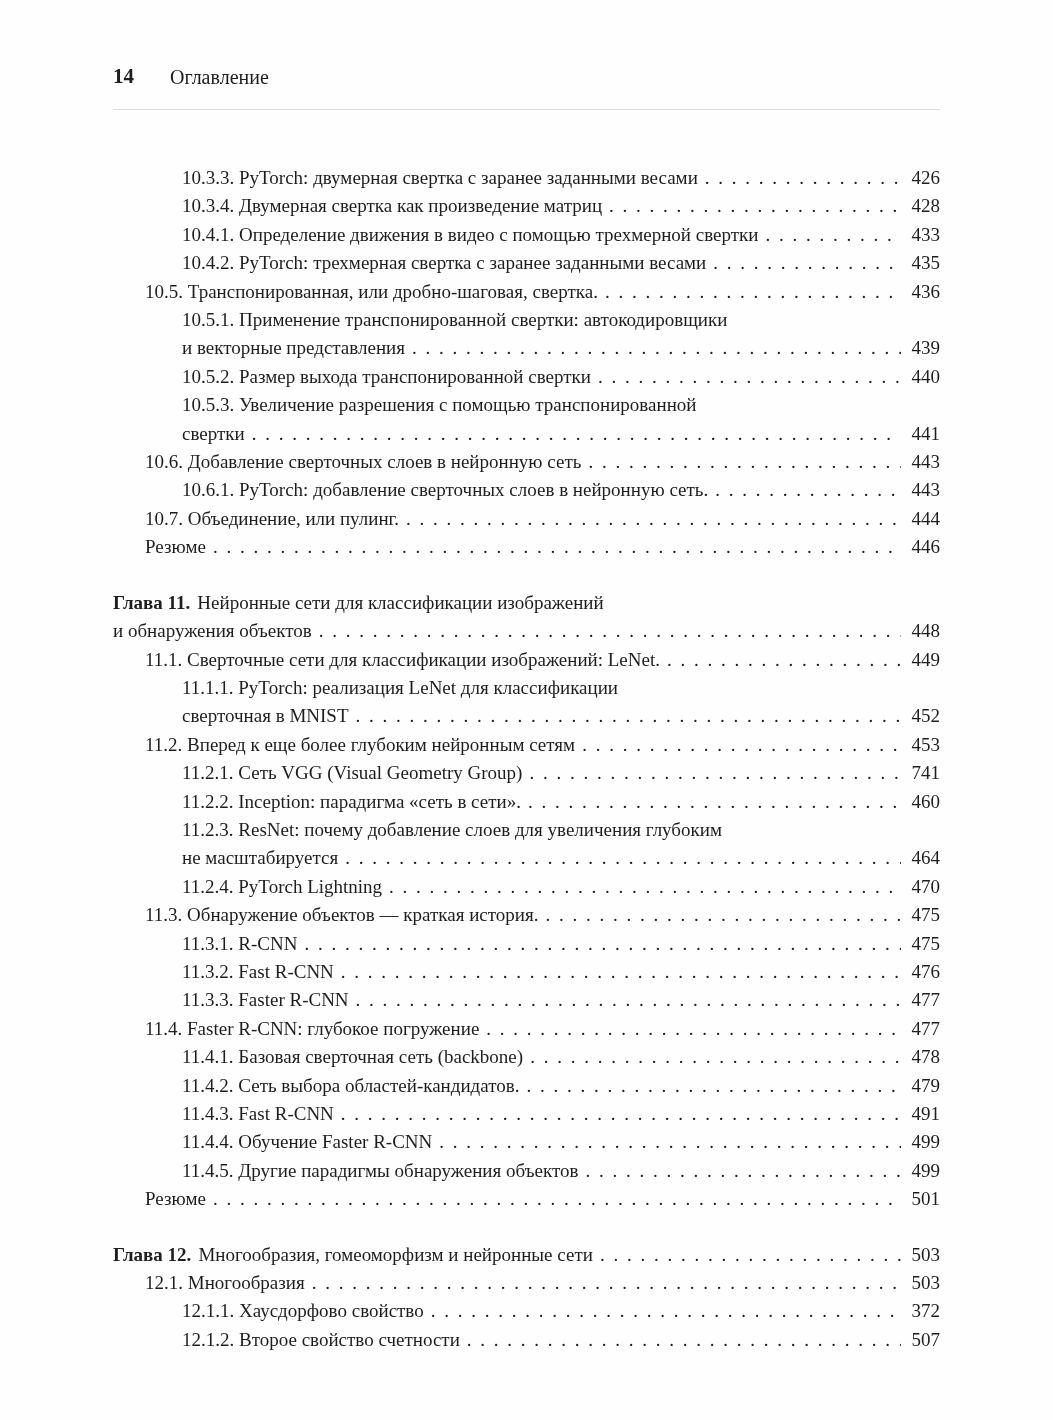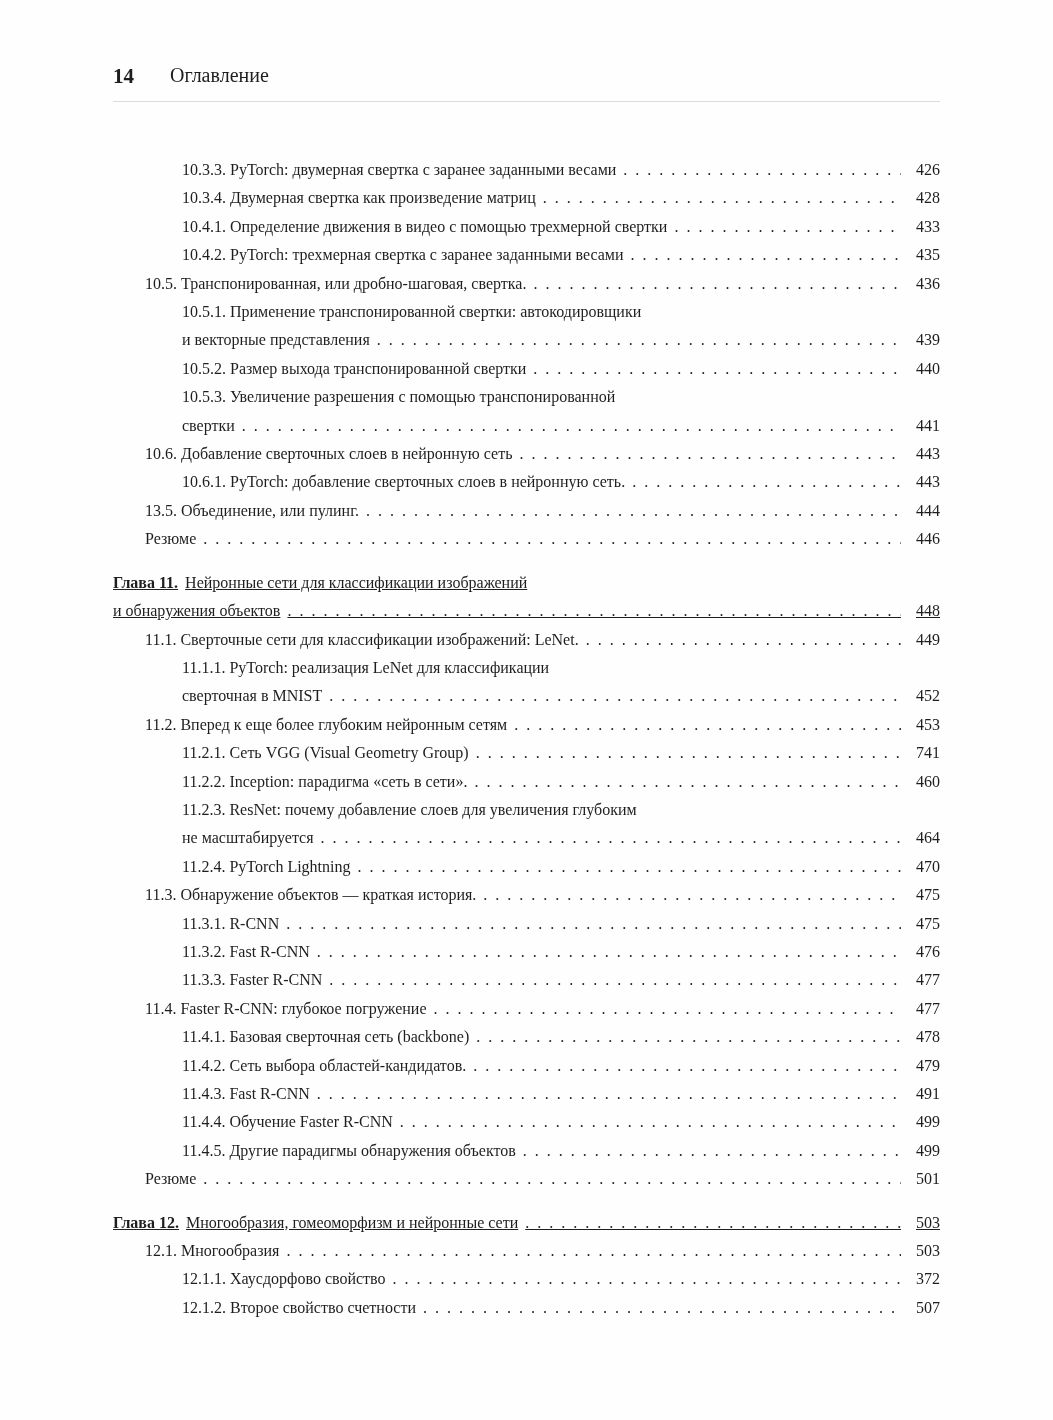--- a/index.html
+++ b/index.html
@@ -12,37 +12,37 @@
     overflow: hidden;
   }
   .page {
     width: 1053px;
     height: 1420px;
     background: #fefefe;
     padding: 64px 113px 0 113px;
   }
   .header {
     display: flex;
-    align-items: flex-start;
+    align-items: flex-end;
     gap: 36px;
     font-size: 20px;
-    padding-bottom: 12px;
+    padding-bottom: 20px;
     border-bottom: 1px solid #dcdcdc;
   }
   .header .folio {
     font-weight: bold;
     font-size: 21px;
   }
   .toc {
     margin-top: 54px;
-    font-size: 16px;
+    font-size: 19px;
     line-height: 28.4px;
   }
   .entry { width: 100%; }
-  .entry.gap { margin-top: 15px; text-decoration: underline; }
+  .entry.gap { margin-top: 27px; }
   .entry.level0 { padding-left: 0; }
   .entry.level1 { padding-left: 32px; }
   .entry.level2 { padding-left: 69px; }
   .row {
     display: flex;
     align-items: baseline;
     width: 100%;
   }
   .txt { white-space: nowrap; flex: 0 0 auto; }
   .bold { font-weight: bold; margin-right: 7px; flex: 0 0 auto; }
@@ -144,21 +144,21 @@
       </div>
       <div class="entry level2">
         <div class="row">
           <span class="txt">10.6.1. PyTorch: добавление сверточных слоев в нейронную сеть.</span>
           <span class="leader"></span>
           <span class="pg">443</span>
         </div>
       </div>
       <div class="entry level1">
         <div class="row">
-          <span class="txt">13.5. Объединение, или пулинг.</span>
+          <span class="txt">10.7. Объединение, или пулинг.</span>
           <span class="leader"></span>
           <span class="pg">444</span>
         </div>
       </div>
       <div class="entry level1">
         <div class="row">
           <span class="txt">Резюме</span>
           <span class="leader"></span>
           <span class="pg">446</span>
         </div>

